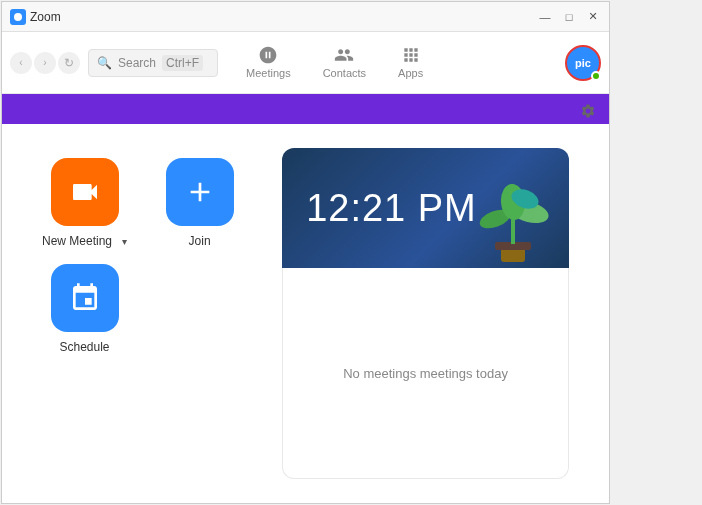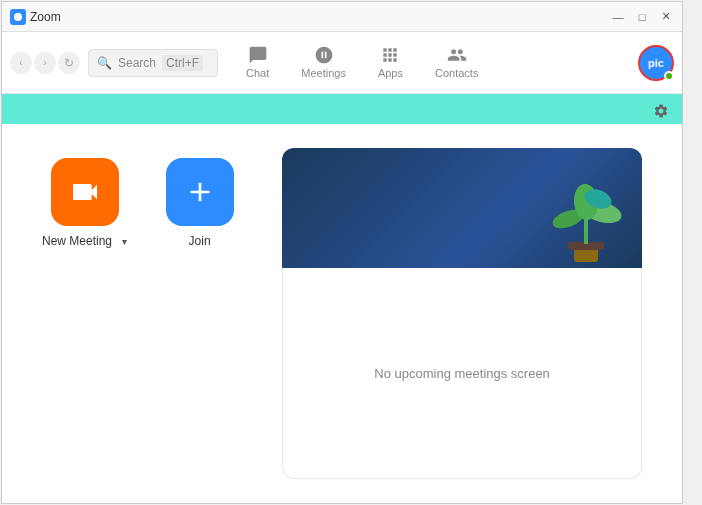--- a/index.html
+++ b/index.html
@@ -5,24 +5,24 @@
     * { margin: 0; padding: 0; box-sizing: border-box; }
     body {
       width: 702px;
       height: 505px;
       background: #f0f0f0;
       font-family: -apple-system, BlinkMacSystemFont, 'Segoe UI', sans-serif;
       overflow: hidden;
     }
 
     .window {
-      width: 682px;
+      width: 609px;
       height: 503px;
       margin: 1px;
-      background: #5eead4;
+      background: #6d28d9;
       border: 1px solid #ccc;
       display: flex;
       flex-direction: column;
     }
 
     
     .title-bar {
       height: 30px;
       background: #f8f8f8;
       border-bottom: 1px solid #e0e0e0;
@@ -309,46 +309,40 @@
     </div>
     <div class="search-bar">
       <span>🔍</span>
       <span>Search</span>
       <span class="search-shortcut">Ctrl+F</span>
     </div>
 
     <div class="nav-tabs">
 
 
-      <div class="nav-tab">
-        <svg viewBox="0 0 24 24" fill="currentColor">
-            <path d="M20 2H4c-1.1 0-2 .9-2 2v18l4-4h14c1.1 0 2-.9 2-2V4c0-1.1-.9-2-2-2z"></path>
-          </svg>
-        <span>Chat</span>
-      </div>
 
       <div class="nav-tab">
         <svg viewBox="0 0 24 24" fill="currentColor">
             <path d="M12 2C6.48 2 2 6.48 2 12s4.48 10 10 10 10-4.48 10-10S17.52 2 12 2zm-1 14H9V8h2v8zm4 0h-2V8h2v8z"></path>
           </svg>
         <span>Meetings</span>
       </div>
 
       <div class="nav-tab">
         <svg viewBox="0 0 24 24" fill="currentColor">
+            <path d="M16 11c1.66 0 2.99-1.34 2.99-3S17.66 5 16 5c-1.66 0-3 1.34-3 3s1.34 3 3 3zm-8 0c1.66 0 2.99-1.34 2.99-3S9.66 5 8 5C6.34 5 5 6.34 5 8s1.34 3 3 3zm0 2c-2.33 0-7 1.17-7 3.5V19h14v-2.5c0-2.33-4.67-3.5-7-3.5zm8 0c-.29 0-.62.02-.97.05 1.16.84 1.97 1.97 1.97 3.45V19h6v-2.5c0-2.33-4.67-3.5-7-3.5z"></path>
+          </svg>
+        <span>Contacts</span>
+      </div>
+
+      <div class="nav-tab">
+        <svg viewBox="0 0 24 24" fill="currentColor">
             <path d="M4 8h4V4H4v4zm6 12h4v-4h-4v4zm-6 0h4v-4H4v4zm0-6h4v-4H4v4zm6 0h4v-4h-4v4zm6-10v4h4V4h-4zm-6 4h4V4h-4v4zm6 6h4v-4h-4v4zm0 6h4v-4h-4v4z"></path>
           </svg>
         <span>Apps</span>
-      </div>
-
-      <div class="nav-tab">
-        <svg viewBox="0 0 24 24" fill="currentColor">
-            <path d="M16 11c1.66 0 2.99-1.34 2.99-3S17.66 5 16 5c-1.66 0-3 1.34-3 3s1.34 3 3 3zm-8 0c1.66 0 2.99-1.34 2.99-3S9.66 5 8 5C6.34 5 5 6.34 5 8s1.34 3 3 3zm0 2c-2.33 0-7 1.17-7 3.5V19h14v-2.5c0-2.33-4.67-3.5-7-3.5zm8 0c-.29 0-.62.02-.97.05 1.16.84 1.97 1.97 1.97 3.45V19h6v-2.5c0-2.33-4.67-3.5-7-3.5z"></path>
-          </svg>
-        <span>Contacts</span>
       </div>
     </div>
 
     <div class="nav-right">
       <div style="position:relative;display:inline-block;">
         <div class="profile-pic">
           <span style="font-size:11px;">pic</span>
         </div>
         <div class="profile-badge"></div>
       </div>
@@ -382,28 +376,37 @@
 
         <div class="action-item">
           <div class="action-btn blue">
             <svg viewBox="0 0 24 24">
                 <path d="M19 13H13V19H11V13H5V11H11V5H13V11H19V13Z"></path>
               </svg>
           </div>
           <span class="action-label">Join</span>
         </div>
 
+        <div class="action-item">
+          <div class="action-btn blue">
+            <svg viewBox="0 0 24 24">
+                <path d="M17 12h-5v5h5v-5zM16 1v2H8V1H6v2H5c-1.11 0-1.99.9-1.99 2L3 19c0 1.1.89 2 2 2h14c1.1 0 2-.9 2-2V5c0-1.1-.9-2-2-2h-1V1h-2zm3 18H5V8h14v11z"></path>
+              </svg>
+          </div>
+          <span class="action-label">Schedule</span>
+        </div>
 
 
       </div>
     </div>
 
     <div class="right-panel">
 
       <div class="clock-card">
+        <div class="clock-time">12:21 PM</div>
 
         <div class="plant-decoration">
           <svg width="80" height="90" viewBox="0 0 80 90">
 
             <rect x="28" y="72" width="24" height="16" rx="3" fill="#8B6914"></rect>
 
             <rect x="22" y="68" width="36" height="8" rx="2" fill="#5D4037"></rect>
 
             <rect x="38" y="40" width="4" height="30" fill="#4CAF50"></rect>
 
@@ -412,17 +415,17 @@
             <ellipse cx="56" cy="38" rx="20" ry="10" fill="#66BB6A" transform="rotate(15 56 38)"></ellipse>
 
             <ellipse cx="40" cy="28" rx="12" ry="18" fill="#4CAF50" transform="rotate(-5 40 28)"></ellipse>
 
             <ellipse cx="52" cy="25" rx="14" ry="9" fill="#26A69A" transform="rotate(20 52 25)"></ellipse>
           </svg>
         </div>
       </div>
 
       <div class="meetings-panel">
-        <span class="no-meetings">No upcoming meetings screen</span>
+        <span class="no-meetings">No meetings meetings today</span>
       </div>
     </div>
   </div>
 </div>
 
 </body></html>

